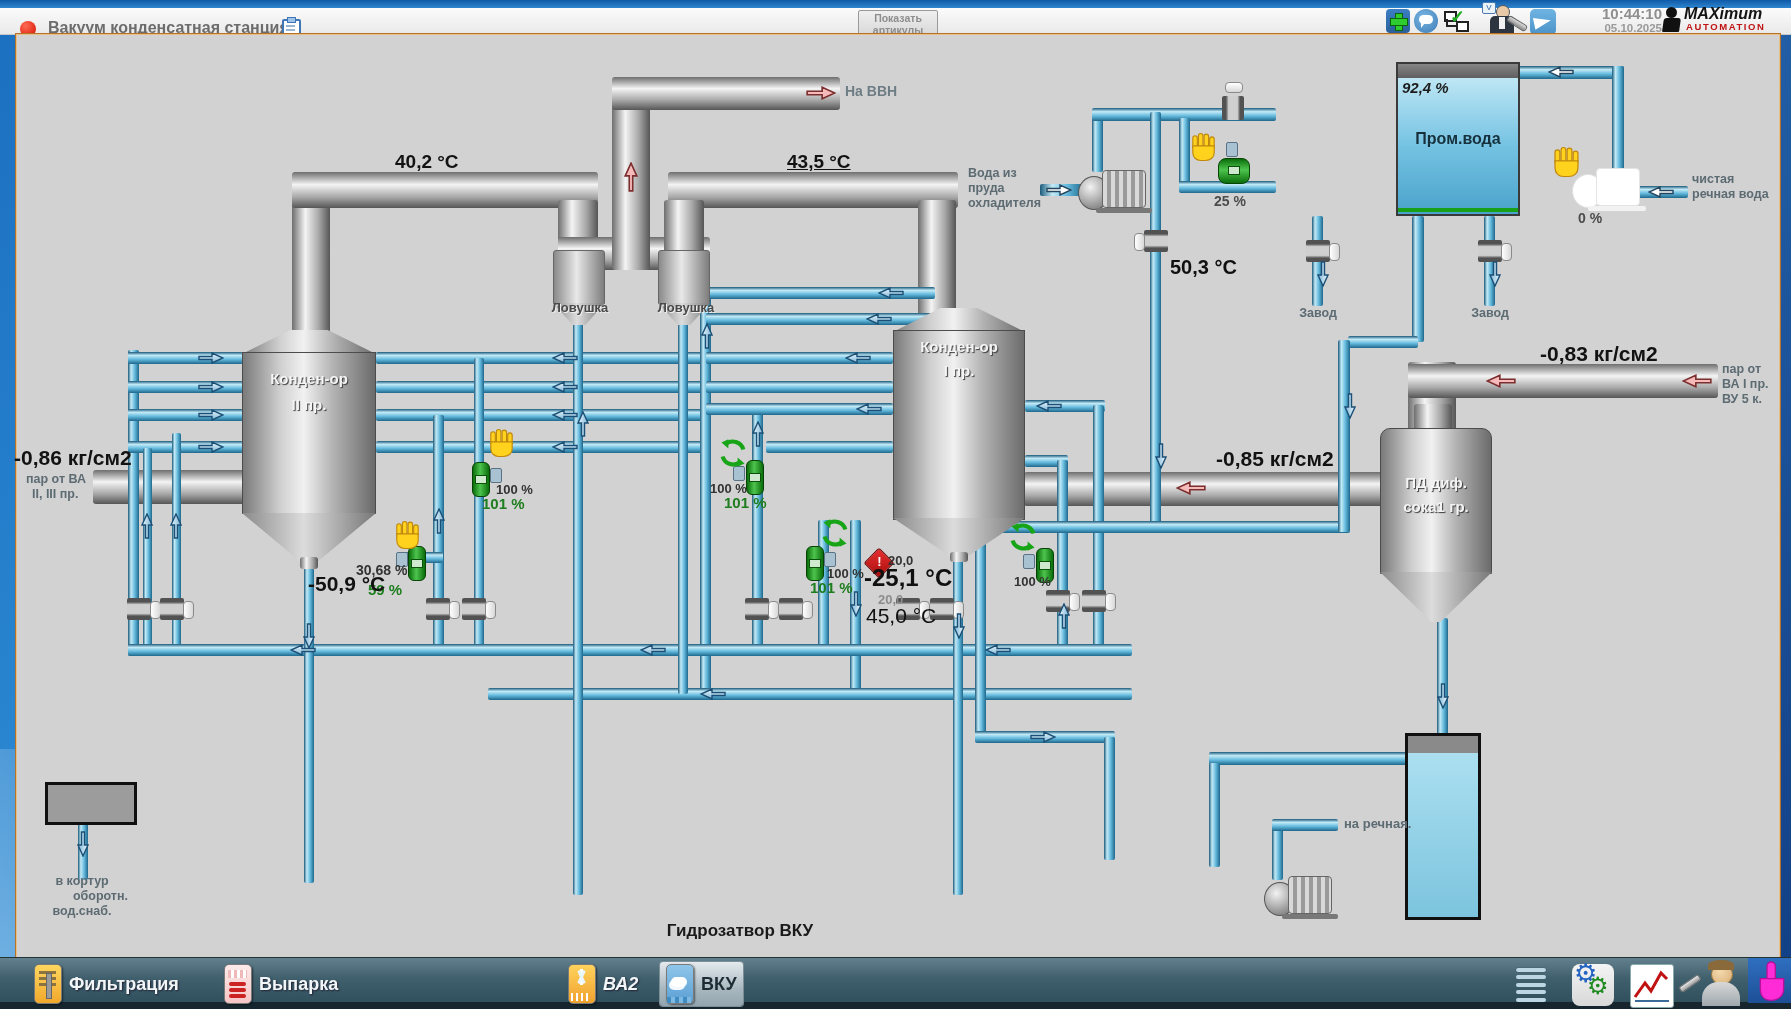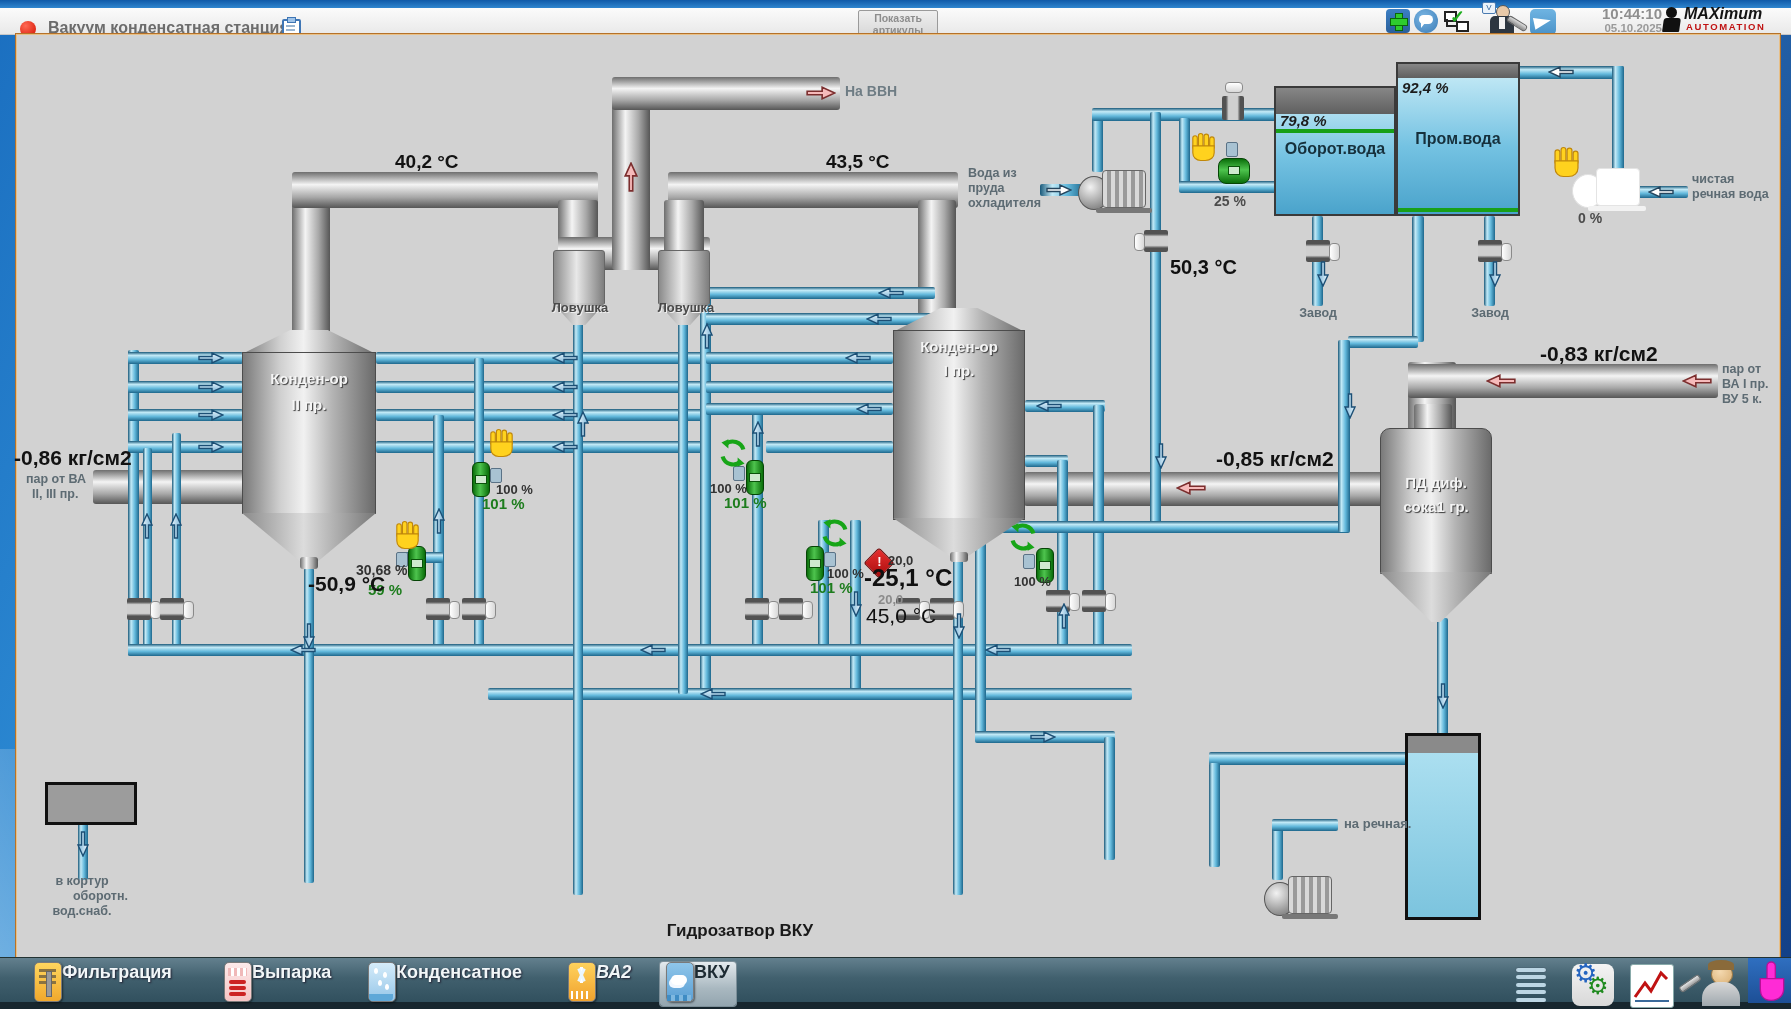--- a/index.html
+++ b/index.html
@@ -64,21 +64,21 @@
      background:repeating-linear-gradient(90deg,#d9d9d9 0 4px,#9a9a9a 4px 8px),linear-gradient(180deg,#eee,#999);}
   .pbase{position:absolute;height:5px;background:#787878;border-radius:2px;}
   .pump.white .pvol{background:#fff;border-color:#e0e0e0;}
   .pump.white .pbody{background:#fff;border-color:#e4e4e4;}
   .pump.white .pbase{background:#f2f2f2;}
   .rdia{position:absolute;width:20px;height:20px;background:linear-gradient(135deg,#e83030,#a80d0d);transform:rotate(45deg);border:1px solid #6e0606;border-radius:3px;}
   .rdia b{position:absolute;left:7px;top:1px;color:#fff;font-size:13px;transform:rotate(-45deg);}
   
   .taskbar{position:absolute;left:0;top:957px;width:1791px;height:52px;
      background:linear-gradient(180deg,#63808e,#41606e 45%,#31505e);border-top:1px solid #233;box-sizing:border-box;border-bottom:7px solid #17262e;}
-  .tbtn{position:absolute;top:4px;height:44px;display:flex;align-items:flex-start;padding:0 6px;border-radius:3px;cursor:pointer;}
+  .tbtn{position:absolute;top:4px;height:44px;display:flex;align-items:center;gap:7px;padding:0 6px;border-radius:3px;cursor:pointer;}
   .tbtn .cap{color:#f2f6f8;font-size:18px;font-weight:bold;text-shadow:1px 1px 2px #223;}
   .tbtn.active{background:linear-gradient(180deg,#e4eaee,#a9b8c0 60%,#93a5af);box-shadow:0 0 0 1px #7c8f99;}
   .tbtn.active .cap{color:#1d2b33;text-shadow:none;}
   .card{width:26px;height:38px;border-radius:5px;border:1px solid #7a7a7a;position:relative;box-shadow:1px 1px 2px rgba(0,0,0,.5);}
   .rico{position:absolute;top:6px;}
 </style>
 </head>
 <body>
 
 <div id="screen">
@@ -274,26 +274,20 @@
   <div class="cone" style="left:658px;top:303px;width:52px;height:22px;clip-path:polygon(0 0,100% 0,62% 100%,38% 100%);"></div>
   <div class="lbl tl" style="left:540px;top:300px;width:80px;text-align:center;">Ловушка</div>
   <div class="lbl tl" style="left:646px;top:300px;width:80px;text-align:center;">Ловушка</div>
 
   <div class="gpv" style="left:1414px;top:404px;width:38px;height:28px;"></div>
   <div class="vessel" style="left:1380px;top:428px;width:112px;height:146px;border-radius:10px 10px 0 0;"></div>
   <div class="cone" style="left:1380px;top:572px;width:112px;height:50px;clip-path:polygon(0 0,100% 0,54% 100%,46% 100%);"></div>
   <div class="lbl vl" style="left:1382px;top:474px;width:108px;">ПД диф.</div>
   <div class="lbl vl" style="left:1382px;top:498px;width:108px;">сока1 гр.</div>
 
-  <div class="tank" style="left:1274px;top:86px;width:122px;height:130px;">
-    <div class="tgrey" style="height:26px;"></div>
-    <div class="lbl" style="left:4px;top:24px;font-size:15px;font-weight:bold;font-style:italic;color:#1c1c1c;">79,8 %</div>
-    <div class="gline" style="top:41px;"></div>
-    <div class="lbl" style="left:0;top:52px;width:118px;text-align:center;font-size:16px;font-weight:bold;color:#16303c;">Оборот.вода</div>
-  </div>
   <div class="tank" style="left:1396px;top:62px;width:124px;height:154px;">
     <div class="tgrey" style="height:14px;"></div>
     <div class="lbl" style="left:4px;top:15px;font-size:15px;font-weight:bold;font-style:italic;color:#1c1c1c;">92,4 %</div>
     <div class="lbl" style="left:0;top:66px;width:120px;text-align:center;font-size:16px;font-weight:bold;color:#16303c;">Пром.вода</div>
     <div class="gline" style="bottom:2px;"></div>
   </div>
   <div class="gvv" style="left:1306px;top:240px;"></div>
   <div class="gvv" style="left:1478px;top:240px;"></div>
   <div class="lbl gl" style="left:1292px;top:306px;width:52px;text-align:center;">Завод</div>
   <div class="lbl gl" style="left:1464px;top:306px;width:52px;text-align:center;">Завод</div>
@@ -523,21 +517,21 @@
     </svg>
   <svg style="position:absolute;left:1486px;top:374px;transform:scaleX(-1);" width="30" height="14">
       <use href="#arrp"></use>
     </svg>
   <svg style="position:absolute;left:1682px;top:374px;transform:scaleX(-1);" width="30" height="14">
       <use href="#arrp"></use>
     </svg>
 
   <div class="lbl gl" style="left:845px;top:84px;font-size:14px;color:#6e7c84;">На ВВН</div>
   <div class="lbl bl2" style="left:395px;top:151px;">40,2 °C</div>
-  <div class="lbl bl2" style="left:826px;top:151px;">43,5 °C</div>
+  <div class="lbl bl2" style="left:787px;top:151px;text-decoration:underline;">43,5 °C</div>
   <div class="lbl bl" style="left:14px;top:446px;">-0,86 кг/см2</div>
   <div class="lbl gl" style="left:26px;top:472px;">пар от ВА</div>
   <div class="lbl gl" style="left:32px;top:487px;">II, III пр.</div>
   <div class="lbl bl" style="left:308px;top:572px;">-50,9 °C</div>
   <div class="lbl pvd" style="left:888px;top:553px;">20,0</div>
   <div class="lbl" style="left:864px;top:564px;font-size:24px;font-weight:bold;color:#101010;">-25,1 °C</div>
   <div class="lbl" style="left:878px;top:592px;font-size:13px;font-weight:bold;color:#8c8c8c;">20,0</div>
   <div class="lbl" style="left:866px;top:604px;font-size:21px;font-weight:normal;color:#101010;text-align:right;">45,0 °C</div>
   <div class="lbl bl" style="left:1216px;top:447px;">-0,85 кг/см2</div>
   <div class="lbl bl" style="left:1540px;top:342px;">-0,83 кг/см2</div>
@@ -564,27 +558,20 @@
       </div>
       <span class="cap">Фильтрация</span>
     </div>
     <div class="tbtn" style="left:218px;">
       <div class="card" style="background:linear-gradient(180deg,#fdeaea,#f6c5c5);">
         <div style="position:absolute;left:4px;top:17px;width:17px;height:4px;background:#cc2222;border-radius:2px;box-shadow:0 6px 0 #cc2222,0 12px 0 #cc2222;"></div>
         <div style="position:absolute;left:3px;top:5px;width:19px;height:8px;background:repeating-linear-gradient(90deg,#f0b9b9 0 3px,#fff 3px 6px);"></div>
       </div>
       <span class="cap">Выпарка</span>
     </div>
-    <div class="tbtn" style="left:362px;">
-      <div class="card" style="background:linear-gradient(180deg,#d5ecfa,#96c6e8);">
-        <div style="position:absolute;left:5px;top:5px;width:4px;height:6px;background:#fff;border-radius:50% 50% 50% 50%/60% 60% 40% 40%;box-shadow:9px 4px 0 #fff,4px 12px 0 #fff,11px 16px 0 #fff;"></div>
-        <div style="position:absolute;left:0;bottom:0;width:24px;height:7px;background:#5fa8d8;border-radius:0 0 4px 4px;"></div>
-      </div>
-      <span class="cap">Конденсатное</span>
-    </div>
     <div class="tbtn" style="left:562px;font-style:italic;">
       <div class="card" style="background:linear-gradient(180deg,#ffd25c,#f0a22e);">
         <div style="position:absolute;left:11px;top:4px;width:3px;height:16px;background:#fff;transform:rotate(0deg);"></div>
         <div style="position:absolute;left:11px;top:5px;width:3px;height:14px;background:#eaf6ff;transform:rotate(24deg);"></div>
         <div style="position:absolute;left:11px;top:5px;width:3px;height:14px;background:#eaf6ff;transform:rotate(-24deg);"></div>
         <div style="position:absolute;left:2px;bottom:2px;width:20px;height:8px;background:repeating-linear-gradient(90deg,#fff 0 2px,transparent 2px 5px);"></div>
       </div>
       <span class="cap">ВА2</span>
     </div>
     <div class="tbtn active" style="left:660px;">

